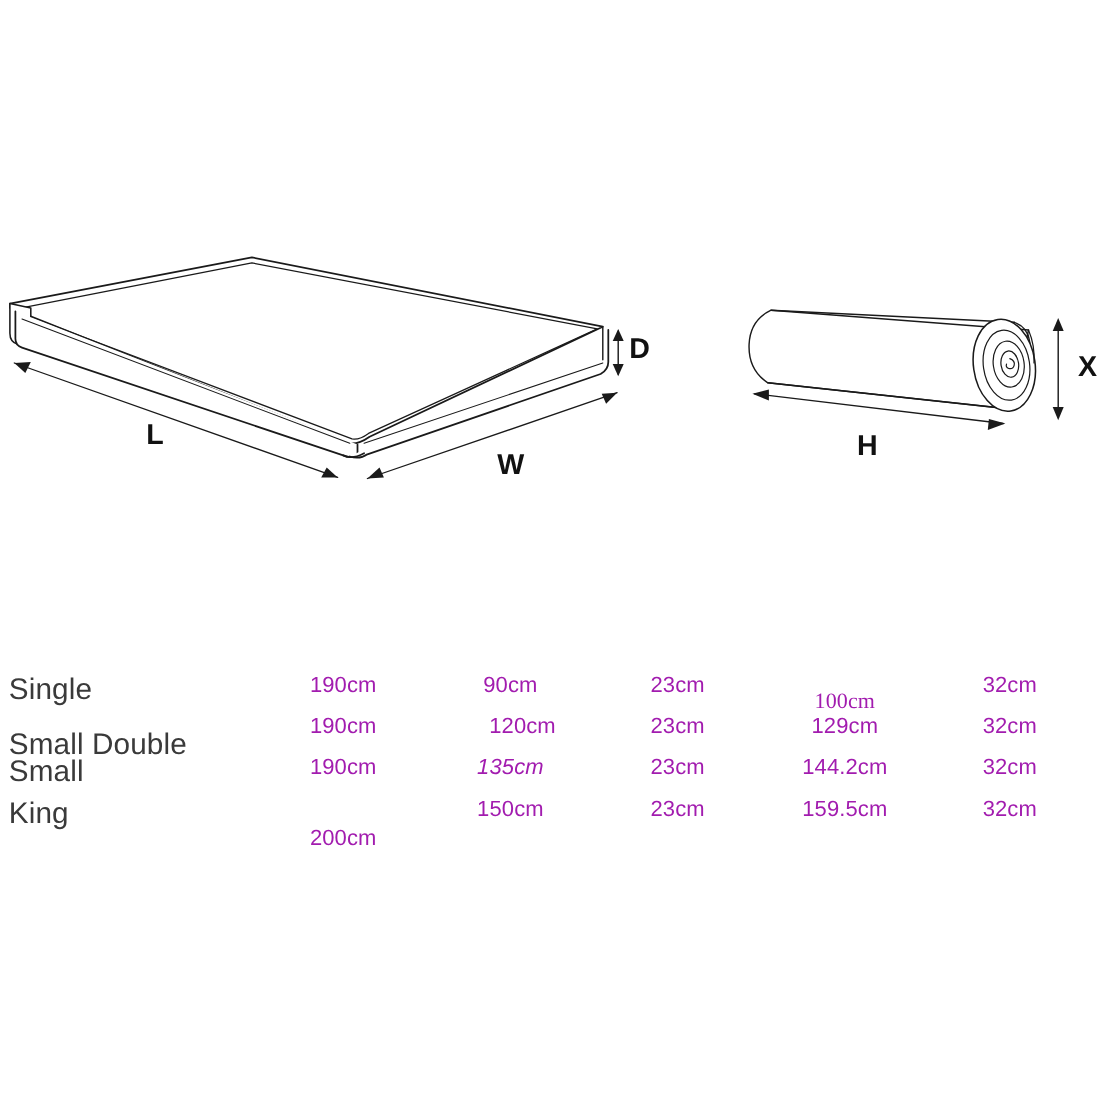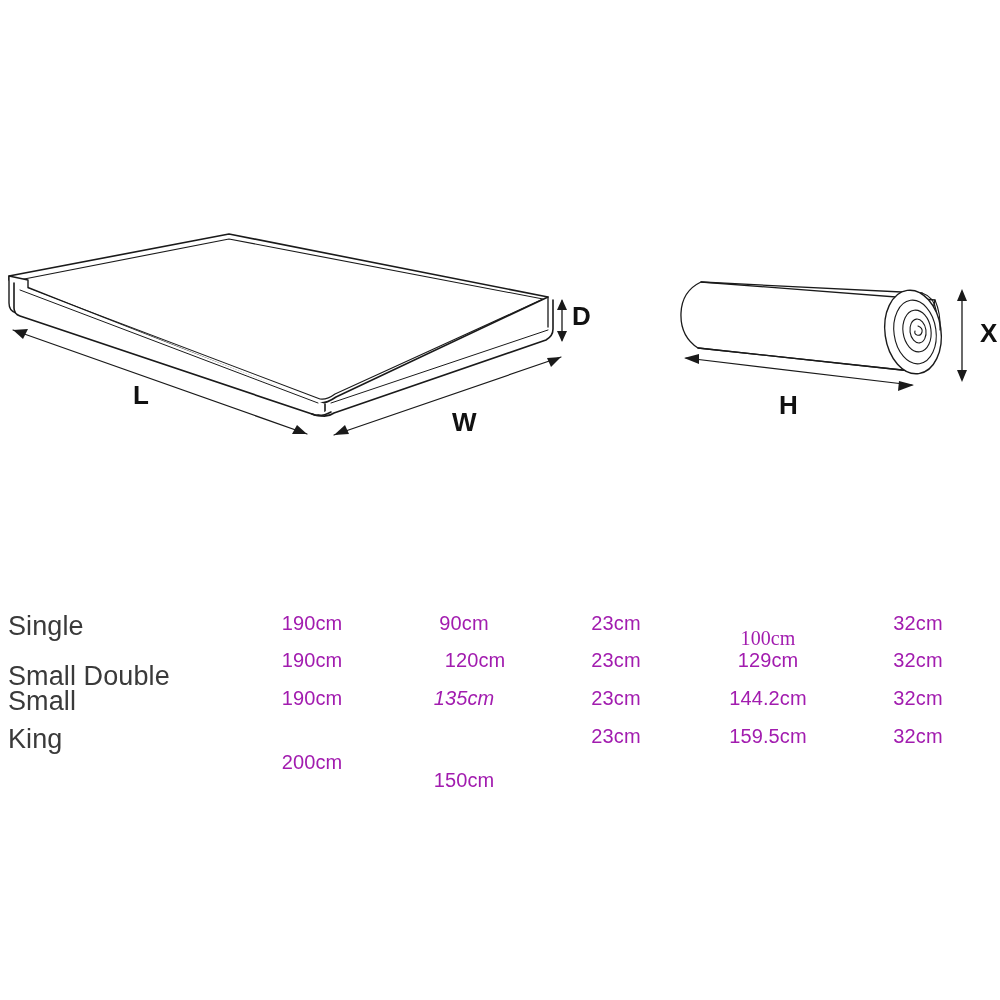--- a/index.html
+++ b/index.html
@@ -170,20 +170,20 @@
         <div class="cell" style="left: 768px; top: 122px;">129cm</div>
         <div class="cell" style="left: 918px; top: 122px;">32cm</div>
         <div class="row-label" style="top: 160px;">Small</div>
         <div class="cell" style="left: 312px; top: 160px;">190cm</div>
         <div class="cell" style="left: 464px; top: 160px; font-style: italic;">135cm</div>
         <div class="cell" style="left: 616px; top: 160px;">23cm</div>
         <div class="cell" style="left: 768px; top: 160px;">144.2cm</div>
         <div class="cell" style="left: 918px; top: 160px;">32cm</div>
         <div class="row-label" style="top: 198px;">King</div>
         <div class="cell" style="left: 312px; top: 198px; margin-top: 26px;">200cm</div>
-        <div class="cell" style="left: 464px; top: 198px; margin-top: 44px;">150cm</div>
+        <div class="cell" style="left: 464px; top: 198px;">150cm</div>
         <div class="cell" style="left: 616px; top: 198px;">23cm</div>
         <div class="cell" style="left: 768px; top: 198px;">159.5cm</div>
         <div class="cell" style="left: 918px; top: 198px;">32cm</div>
       </div>
   </div>
 
 </div>
 
 </body></html>

